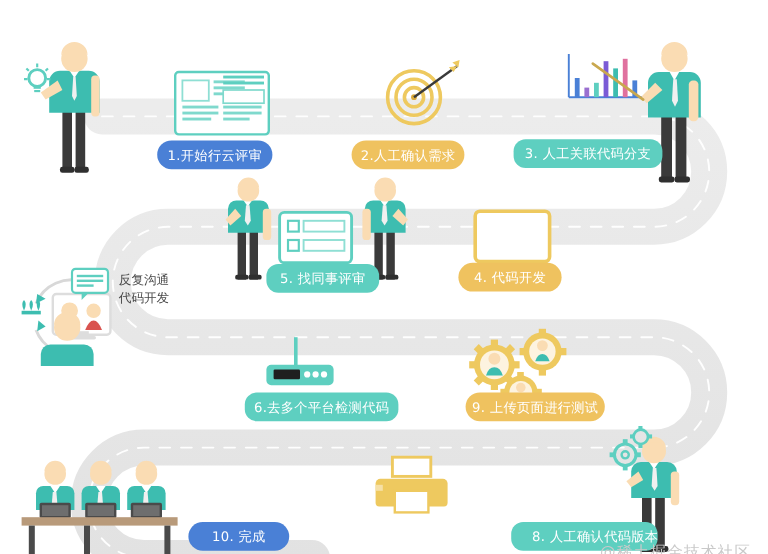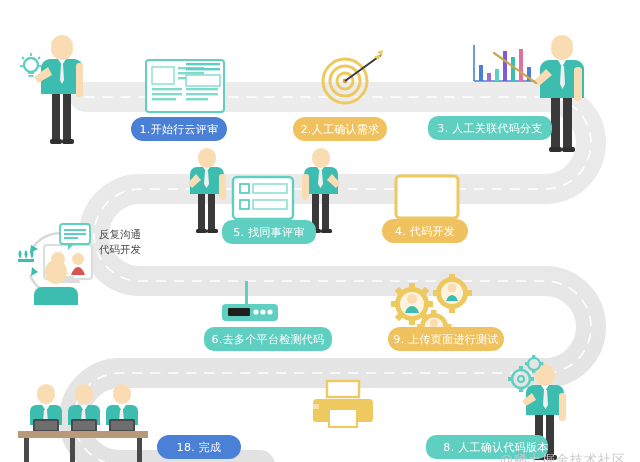--- a/index.html
+++ b/index.html
@@ -388,21 +388,21 @@
 
   <div class="pill teal" style="left:222px;top:201px;width:94px;padding-left:12px;">5. 找同事评审</div>
 
   <div class="pill teal" style="left:204px;top:308px;width:128px;">6.去多个平台检测代码</div>
 
   <div class="pill yellow" style="left:388px;top:308px;width:116px;">9. 上传页面进行测试</div>
 
   <div class="pill teal" style="left:426px;top:416px;width:122px;padding-left:30px;">8. 人工确认代码版本</div>
 
 
-  <div class="pill blue" style="left:157px;top:416px;width:84px;">18. 完成</div>
+  <div class="pill blue" style="left:157px;top:416px;width:84px;">10. 完成</div>
 
   <div class="note" style="left:99px;top:208px;">
     <div>反复沟通</div>
     <div>代码开发</div>
   </div>
 
   <div class="watermark">
     <div class="wm-row">
       <span>@稀土掘金技术社区</span>
     </div>

